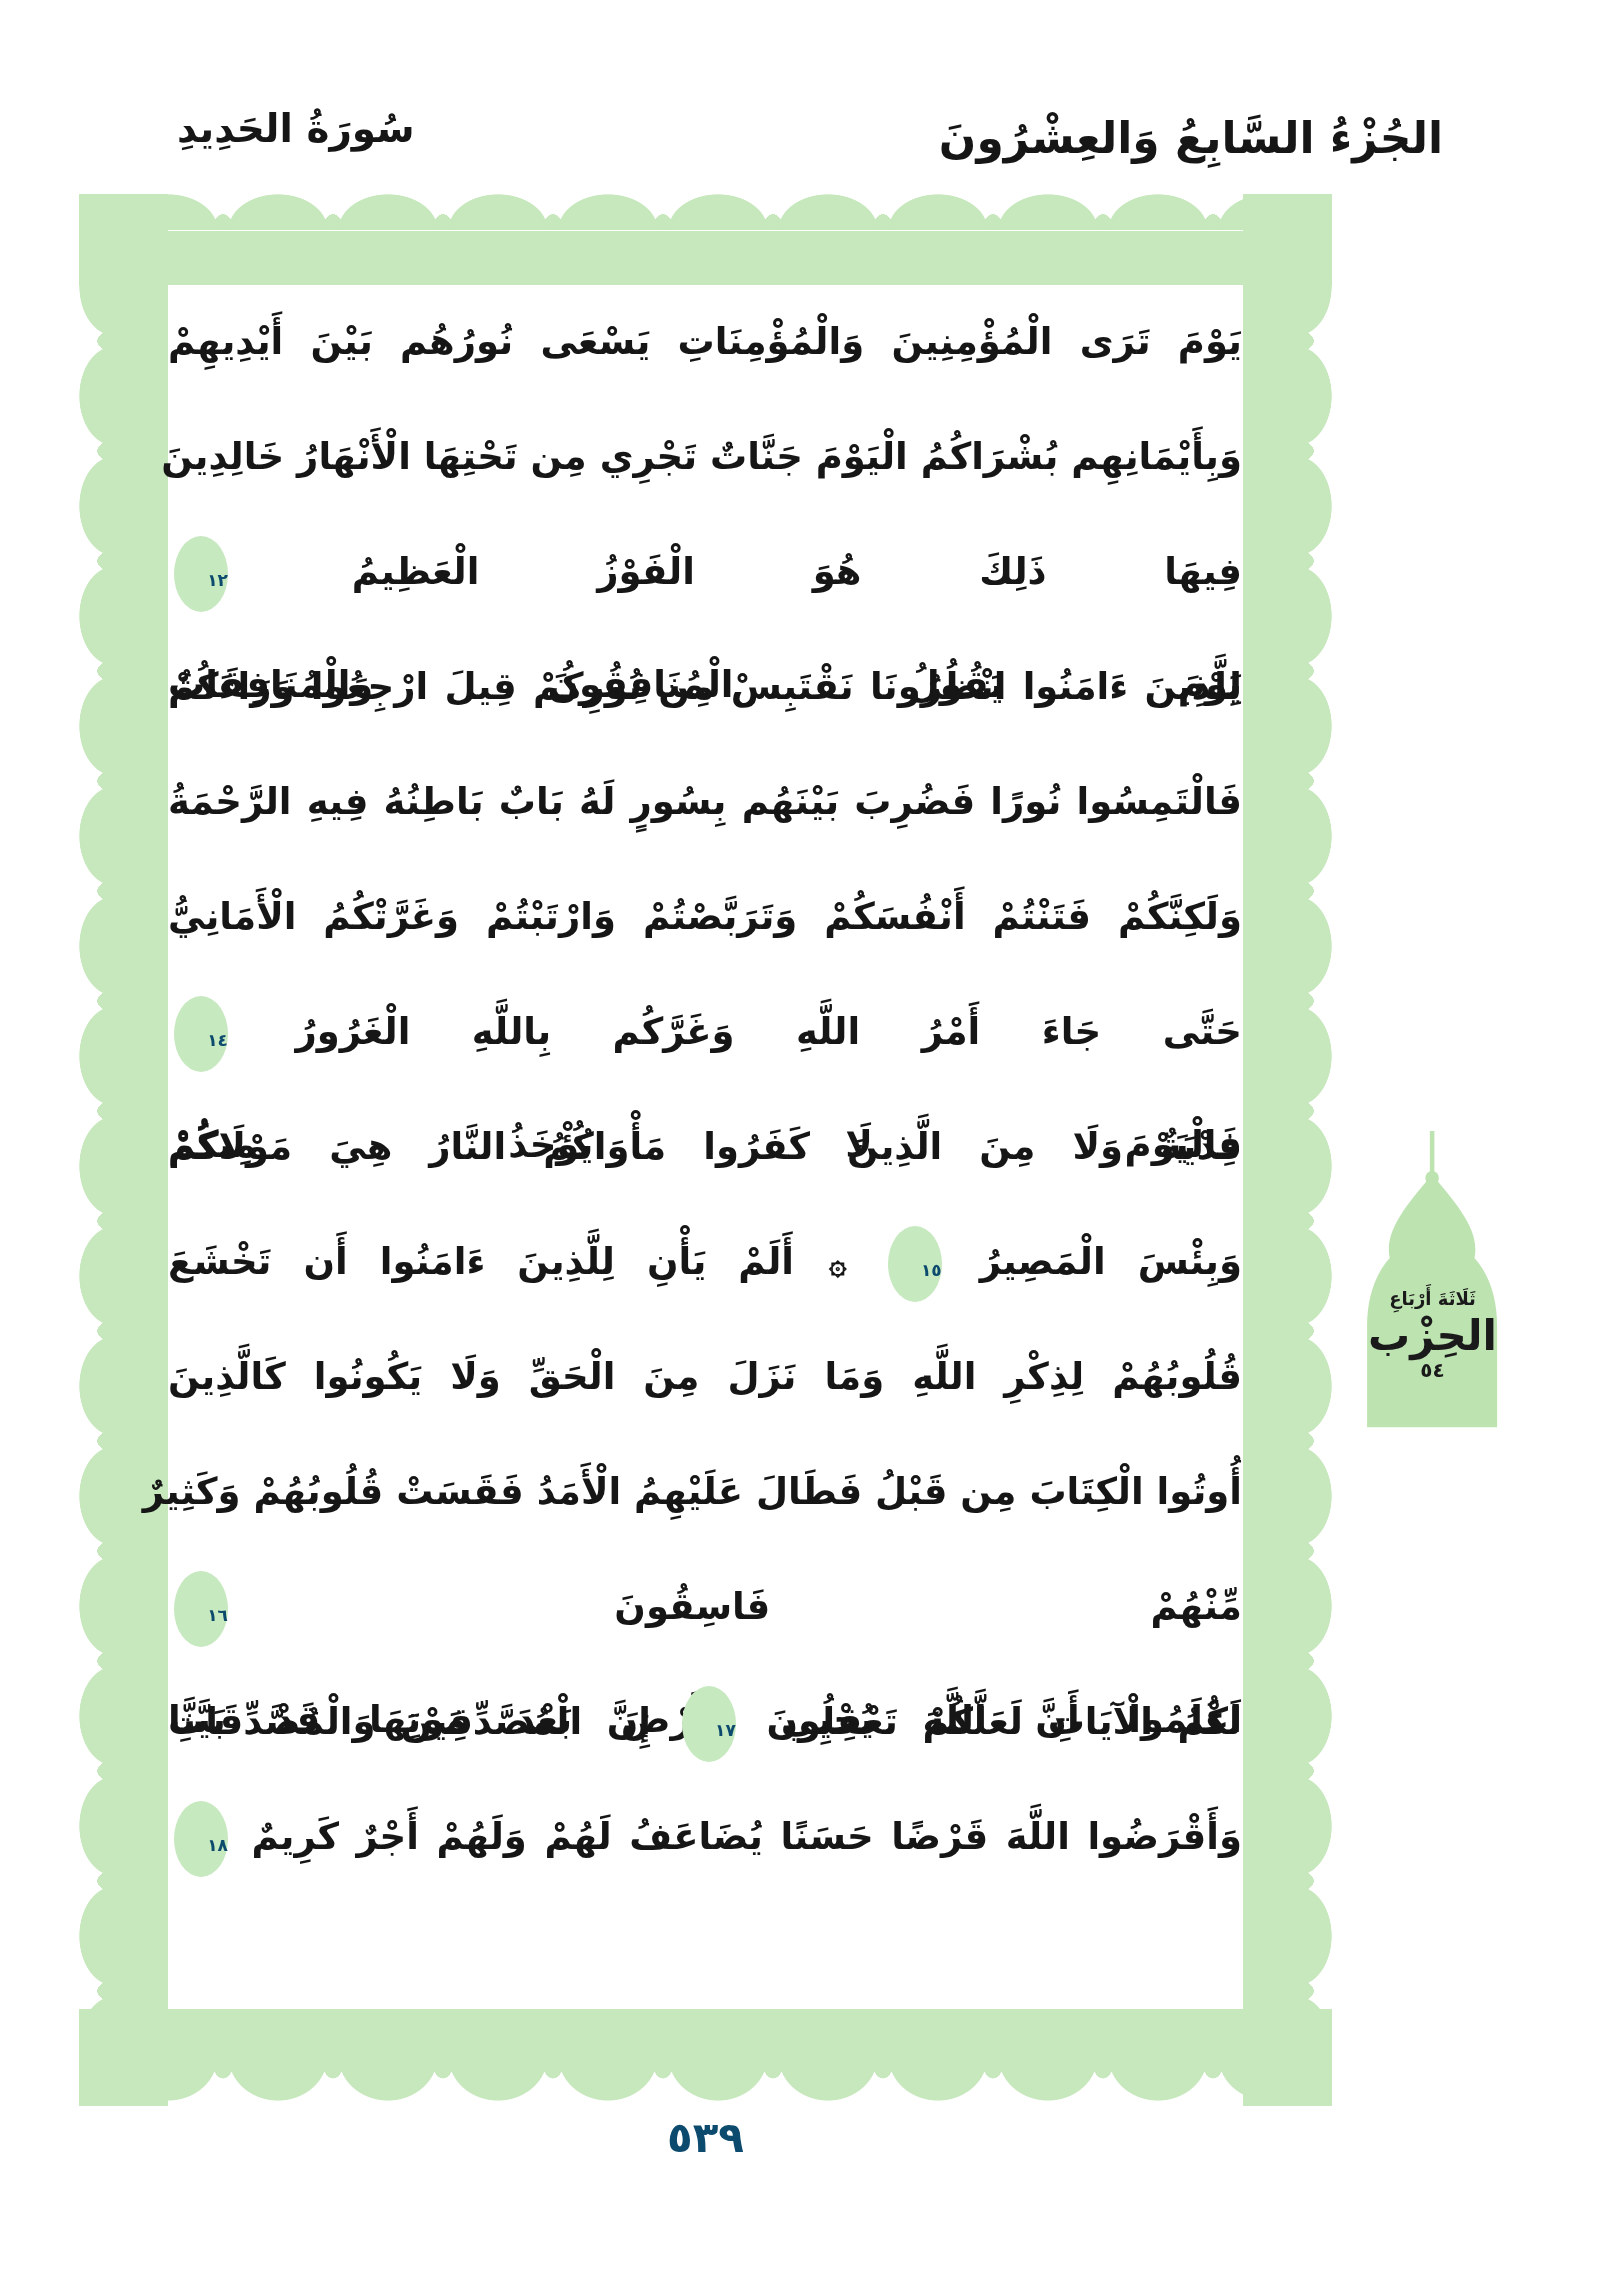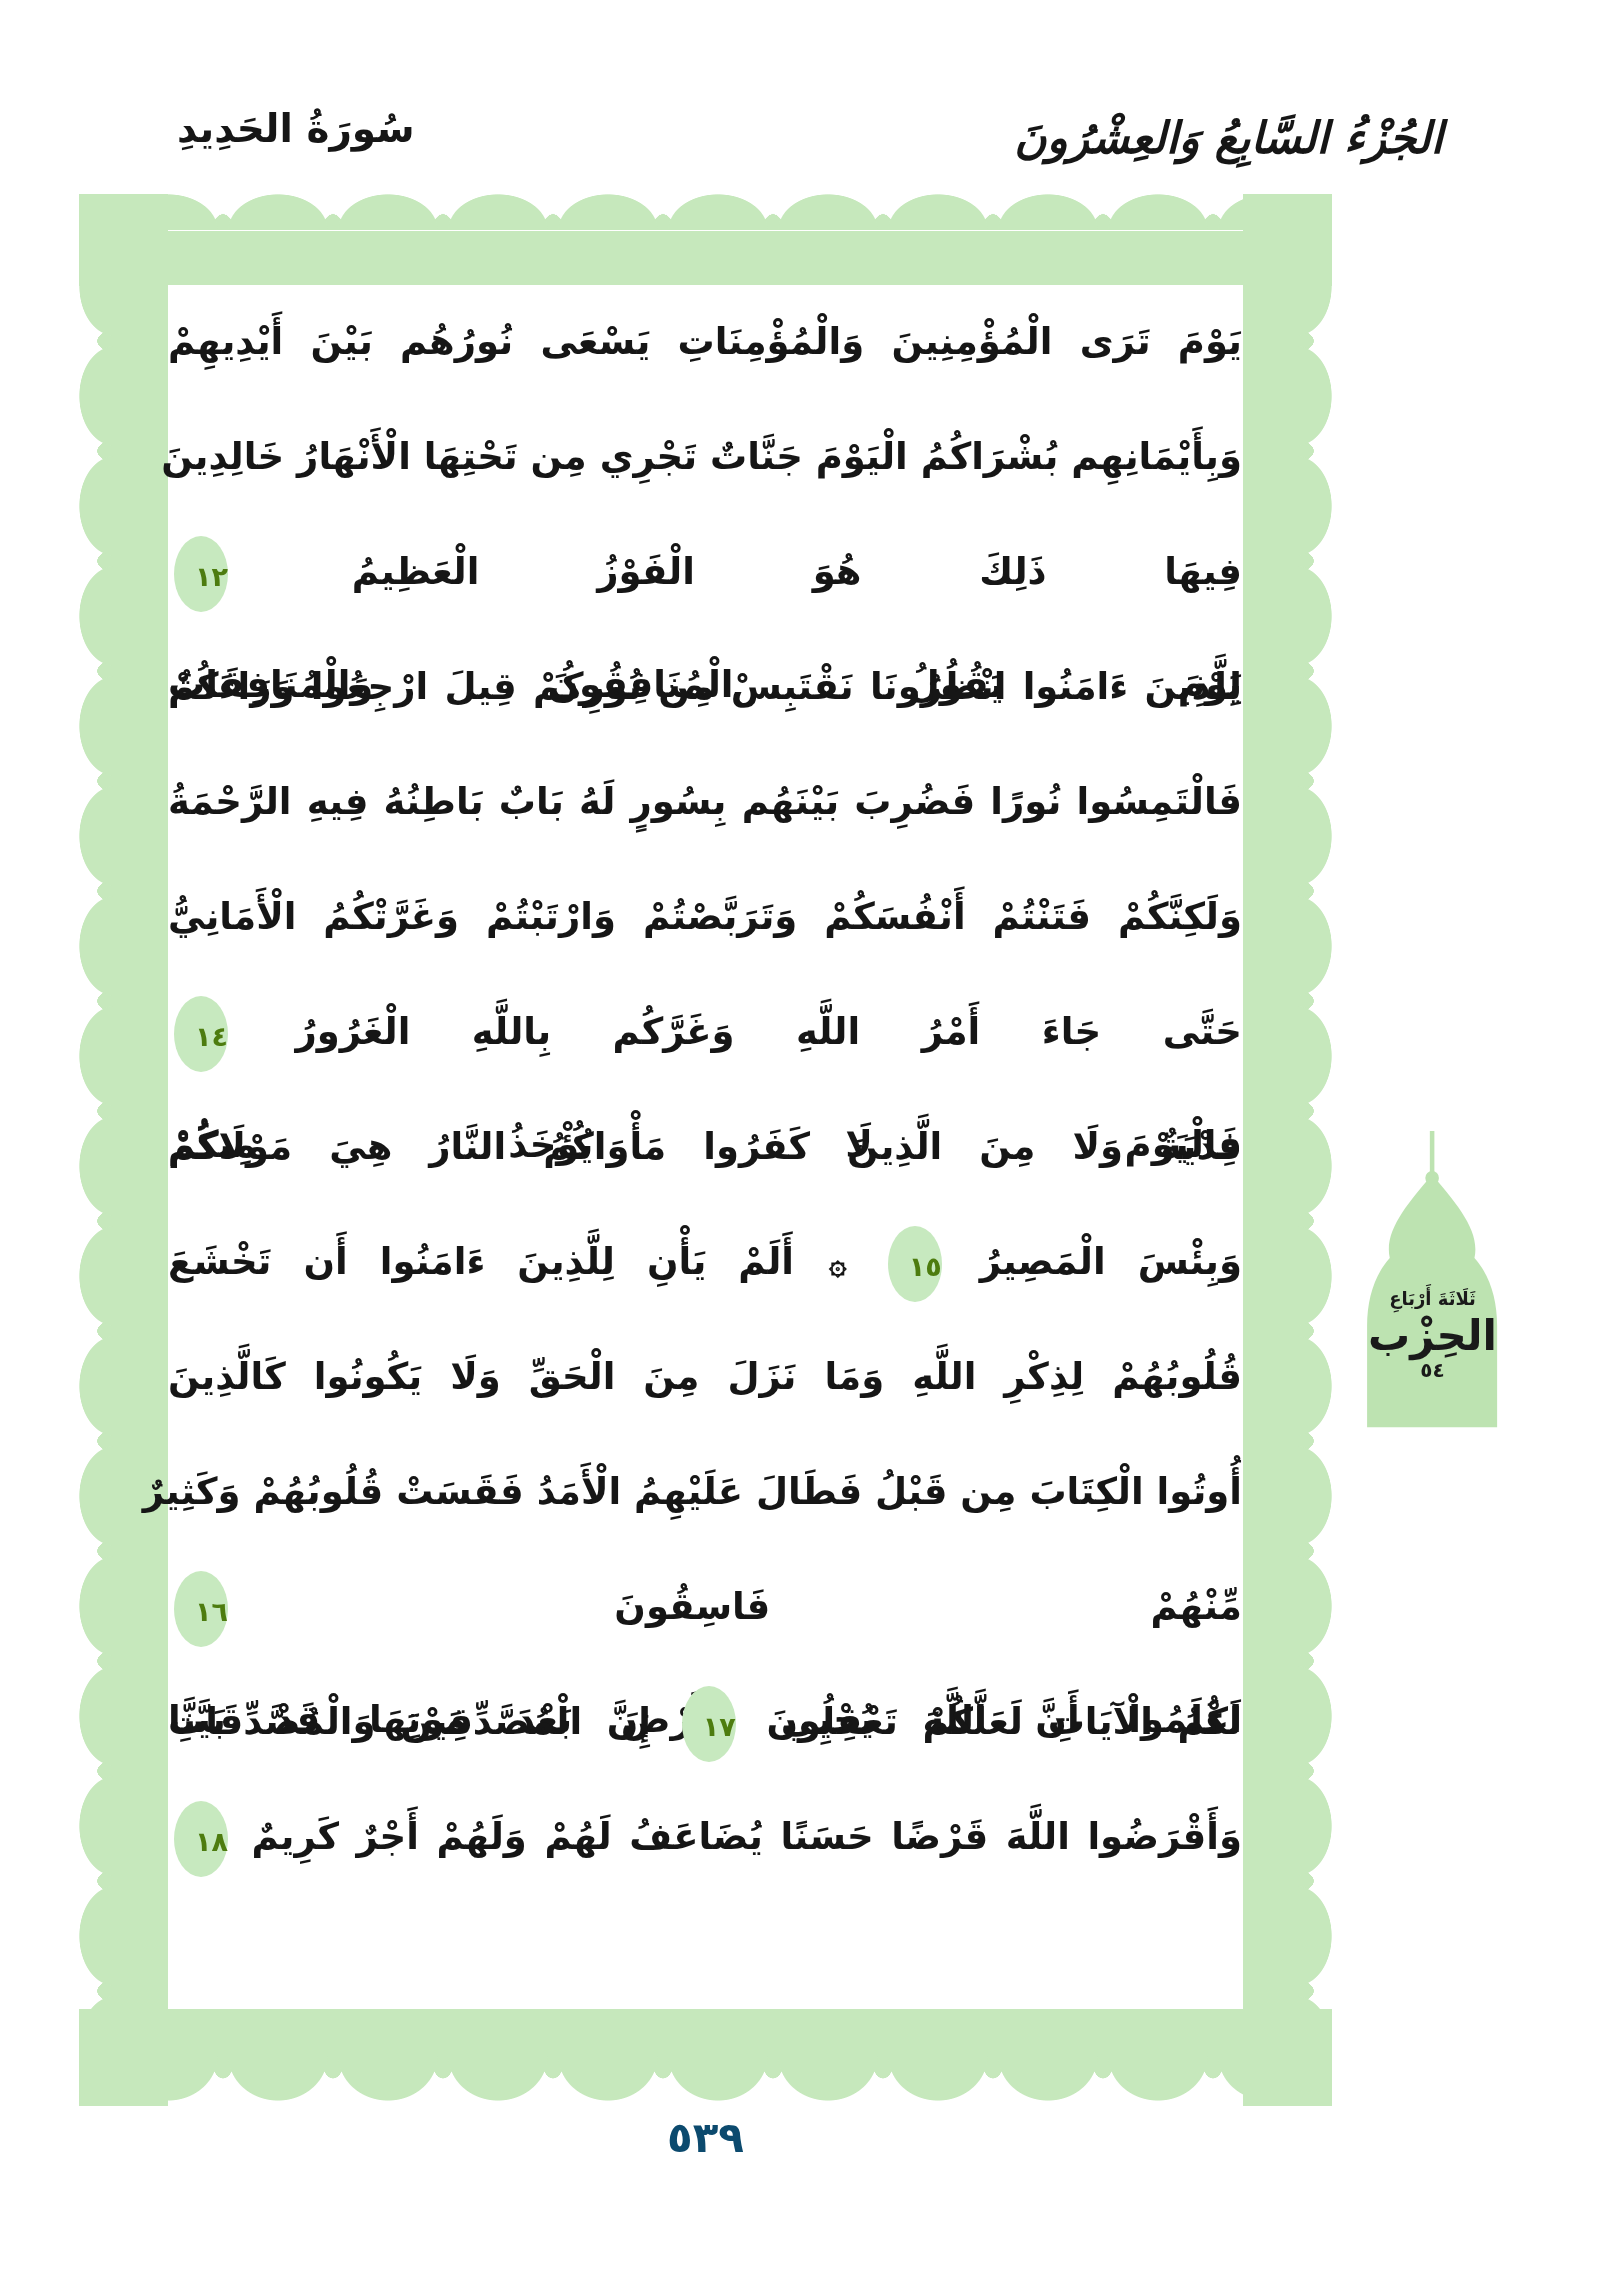--- a/index.html
+++ b/index.html
@@ -9,21 +9,21 @@
     --ink:#161616;
   }
   *{margin:0;padding:0;box-sizing:border-box;}
   html,body{background:#ffffff;}
   body{font-family:"DejaVu Sans", sans-serif;color:var(--ink);}
   .page{position:relative;width:1605px;height:2295px;background:#fff;overflow:hidden;direction:rtl;}
 
   
   .hdr{position:absolute;font-weight:bold;white-space:nowrap;color:var(--ink);text-align:center;}
   .hdr-left{left:177px;top:106px;font-size:39px;}
-  .hdr-right{right:162px;top:112px;font-size:44px;font-style:italic;}
+  .hdr-right{right:162px;top:112px;font-size:44px;}
 
   
   .frame{position:absolute;left:79px;top:189px;width:1253px;height:1922px;}
   .band{position:absolute;background:var(--g);}
   .band-top{left:34px;right:34px;top:42px;height:54px;}
   .band-bottom{left:34px;right:34px;top:1820px;height:47px;}
   .band-left{left:34px;width:55px;top:42px;height:1825px;}
   .band-right{right:34px;width:55px;top:42px;height:1825px;}
   .sc{position:absolute;background-repeat:repeat-x;}
   .sc-top{left:34px;right:34px;top:5.3px;height:36px;
@@ -58,21 +58,21 @@
   .c-br{right:0;top:1820px;height:97px;}
 
   
   .text-area{position:absolute;left:89px;top:96px;width:1074px;height:1724px;direction:rtl;}
   .line{height:115px;line-height:113px;font-size:37px;font-weight:bold;
         text-align:justify;text-align-last:justify;white-space:normal;color:var(--ink);}
   .w{white-space:nowrap;}
   .ayah{display:inline-block;width:54px;height:76px;border-radius:50%;
         background:var(--g-marker);vertical-align:middle;text-align:center;
         line-height:76px;margin:0 6px;}
-  .anum{font-size:27px;font-weight:bold;color:#4d7c0f;}
+  .anum{font-size:17px;font-weight:bold;color:#0c4a6e;}
   .rub{font-size:30px;vertical-align:middle;margin:0 3px;}
 
   
   .dome{position:absolute;left:1355px;top:1131px;width:155px;height:302px;}
   .dome svg{position:absolute;inset:0;}
   .dome-text{position:absolute;left:0;width:100%;text-align:center;color:#1a1a1a;}
   .dome-frac{top:157px;font-size:18px;font-weight:bold;}
   .dome-word{top:180px;font-size:42px;font-weight:bold;}
   .dome-num{top:227px;font-size:20px;font-weight:bold;}
 

